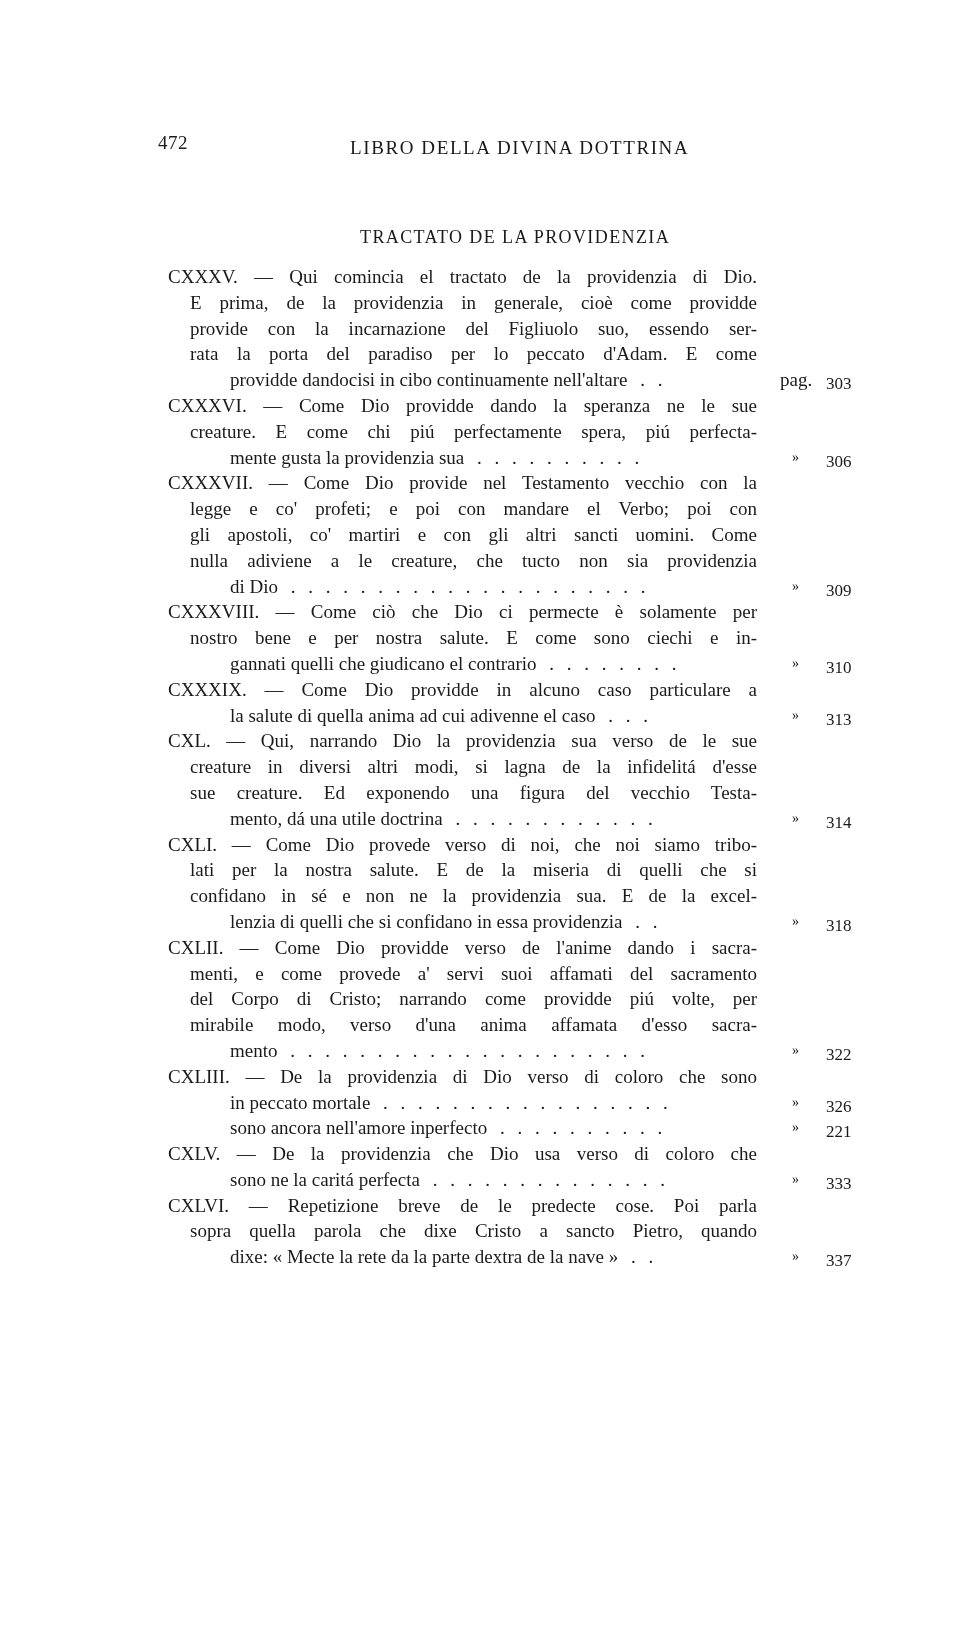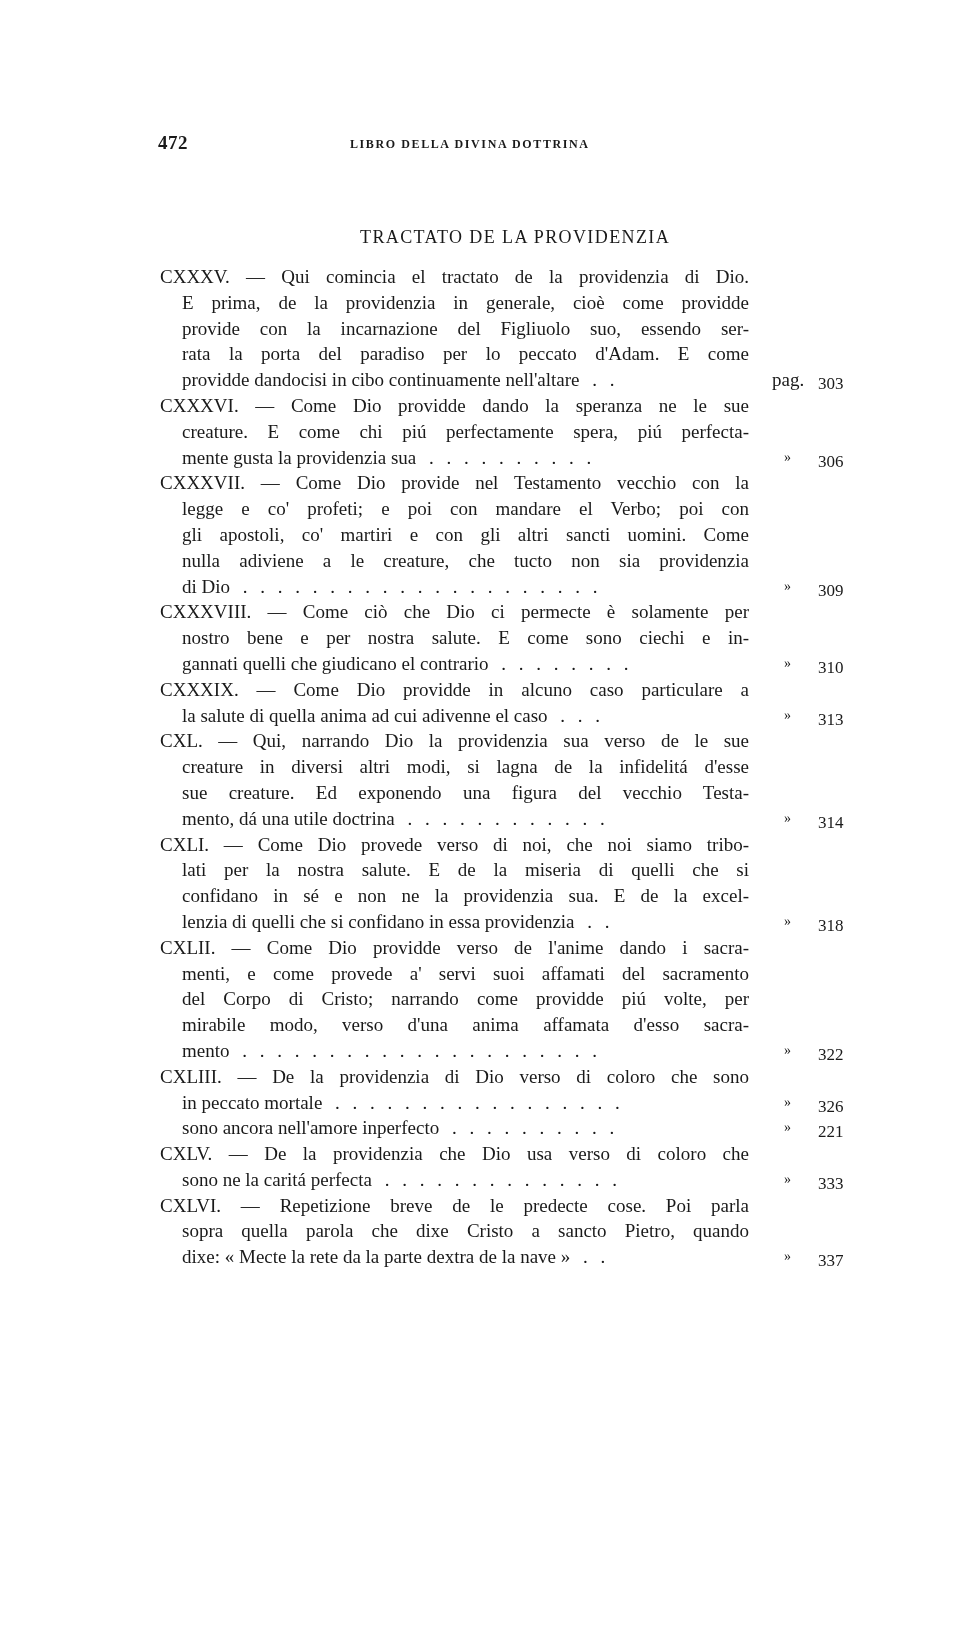--- a/index.html
+++ b/index.html
@@ -14,48 +14,47 @@
       overflow: hidden;
       font-family: "Liberation Serif", "DejaVu Serif", serif;
       color: #1a1a1a;
     }
     .running-head {
       position: absolute;
       top: 132px;
       left: 158px;
       width: 560px;
       height: 30px;
-      font-weight: bold;
     }
     .page-number {
       position: absolute;
       left: 0;
       top: 0;
       font-size: 19px;
       letter-spacing: 0.5px;
     }
     .book-title {
       position: absolute;
       left: 192px;
       top: 5px;
-      font-size: 12px;
+      font-size: 19px;
       letter-spacing: 1.6px;
     }
     .section-title {
       position: absolute;
       top: 227px;
       left: 328px;
       font-size: 18px;
       letter-spacing: 1.4px;
       margin-left: 32px;
     }
     .toc {
       position: absolute;
       top: 264px;
-      left: 8px;
+      left: 16px;
       width: 884px;
     }
     .entry {
       position: relative;
       width: 969px;
     }
     .line {
       position: relative;
       height: 25.8px;
       line-height: 25.8px;
@@ -69,20 +68,21 @@
       text-align: justify;
       text-align-last: justify;
     }
     .line.first .txt {
       left: 152px;
       width: 589px;
     }
     .line.last .txt {
       text-align-last: left;
       overflow: hidden;
+      margin-left: 40px;
     }
     .dots {
       letter-spacing: 0;
       word-spacing: 8px;
     }
     .pageref {
       position: absolute;
       left: 764px;
       width: 84px;
       font-size: 19px;

